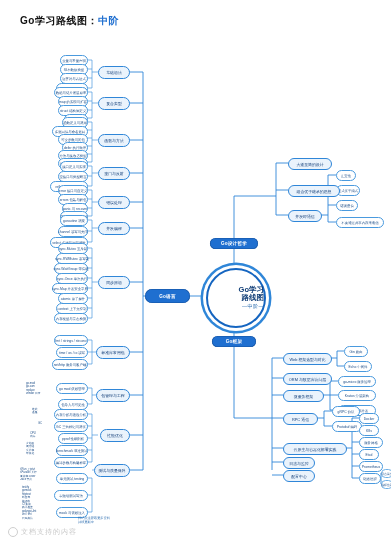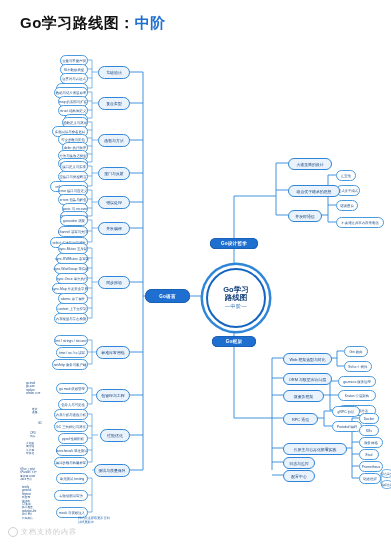--- a/index.html
+++ b/index.html
@@ -8,41 +8,41 @@
     background:#ffffff;
     font-family:"Liberation Sans","DejaVu Sans",sans-serif;
     overflow:hidden;
     position:relative;
   }
   #stage{position:absolute;left:0;top:0;width:391px;height:545px;}
 
   
   .title-bar{
     position:absolute;left:20px;top:14px;
-    font-size:15px;font-weight:bold;letter-spacing:.5px;
+    font-size:10px;font-weight:bold;letter-spacing:.5px;
     white-space:nowrap;
   }
   .title-main{color:#111111;}
   .title-colon{color:#111111;}
   .title-accent{color:#1f6fd0;}
 
   
   #wires{position:absolute;left:0;top:0;width:391px;height:545px;}
 
   
   .core{
     position:absolute;
     left:206px;top:268px;
     width:56px;height:56px;
     border-radius:50%;
     background:#ffffff;
     border:2.5px solid #1565c0;
     box-shadow:0 0 0 3px #ffffff,0 0 0 5.5px #2f86d8;
     display:flex;flex-direction:column;
-    align-items:center;justify-content:center;
+    align-items:flex-end;justify-content:center;
     z-index:6;
   }
   .core-l1{font-size:7.5px;font-weight:bold;color:#123f78;line-height:1.12;}
   .core-l2{font-size:7.5px;font-weight:bold;color:#123f78;line-height:1.12;}
   .core-l3{font-size:5.2px;color:#2f6fb0;margin-top:1px;letter-spacing:.3px;}
 
   
   .l1{
     position:absolute;
     background:#1f6fd0;

